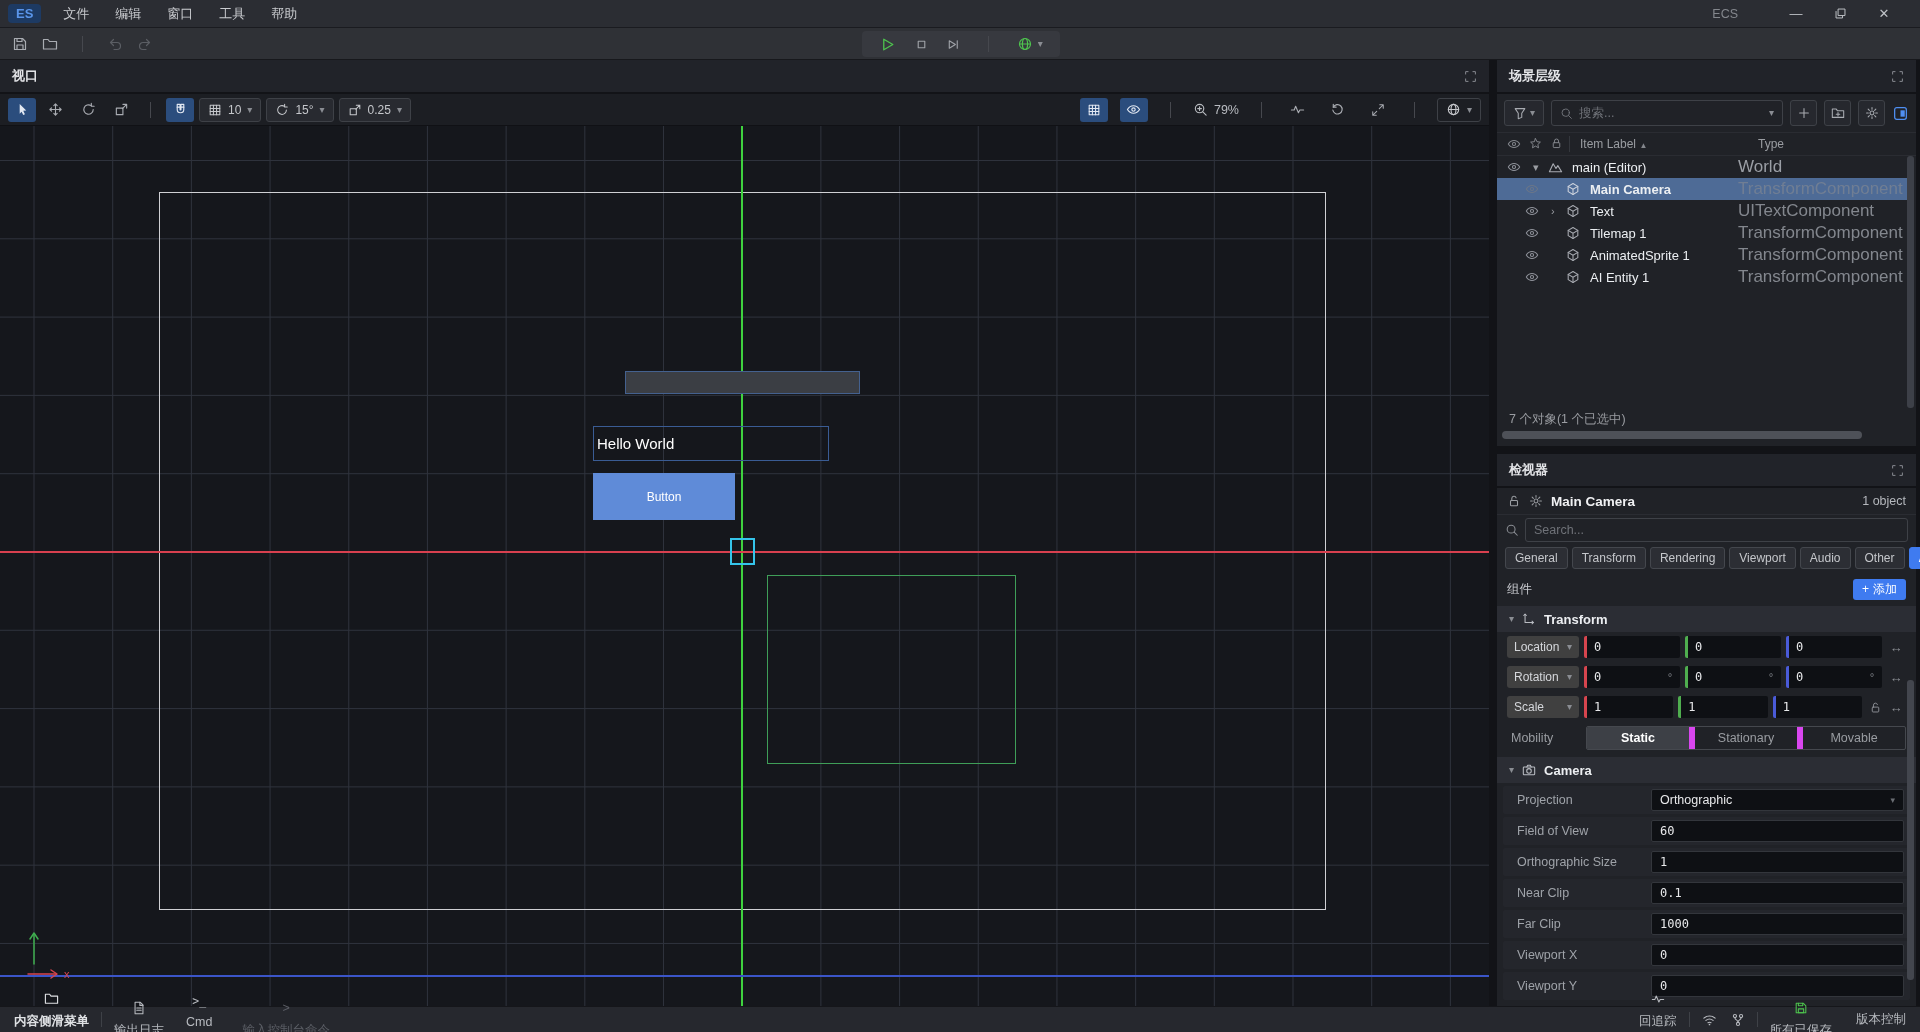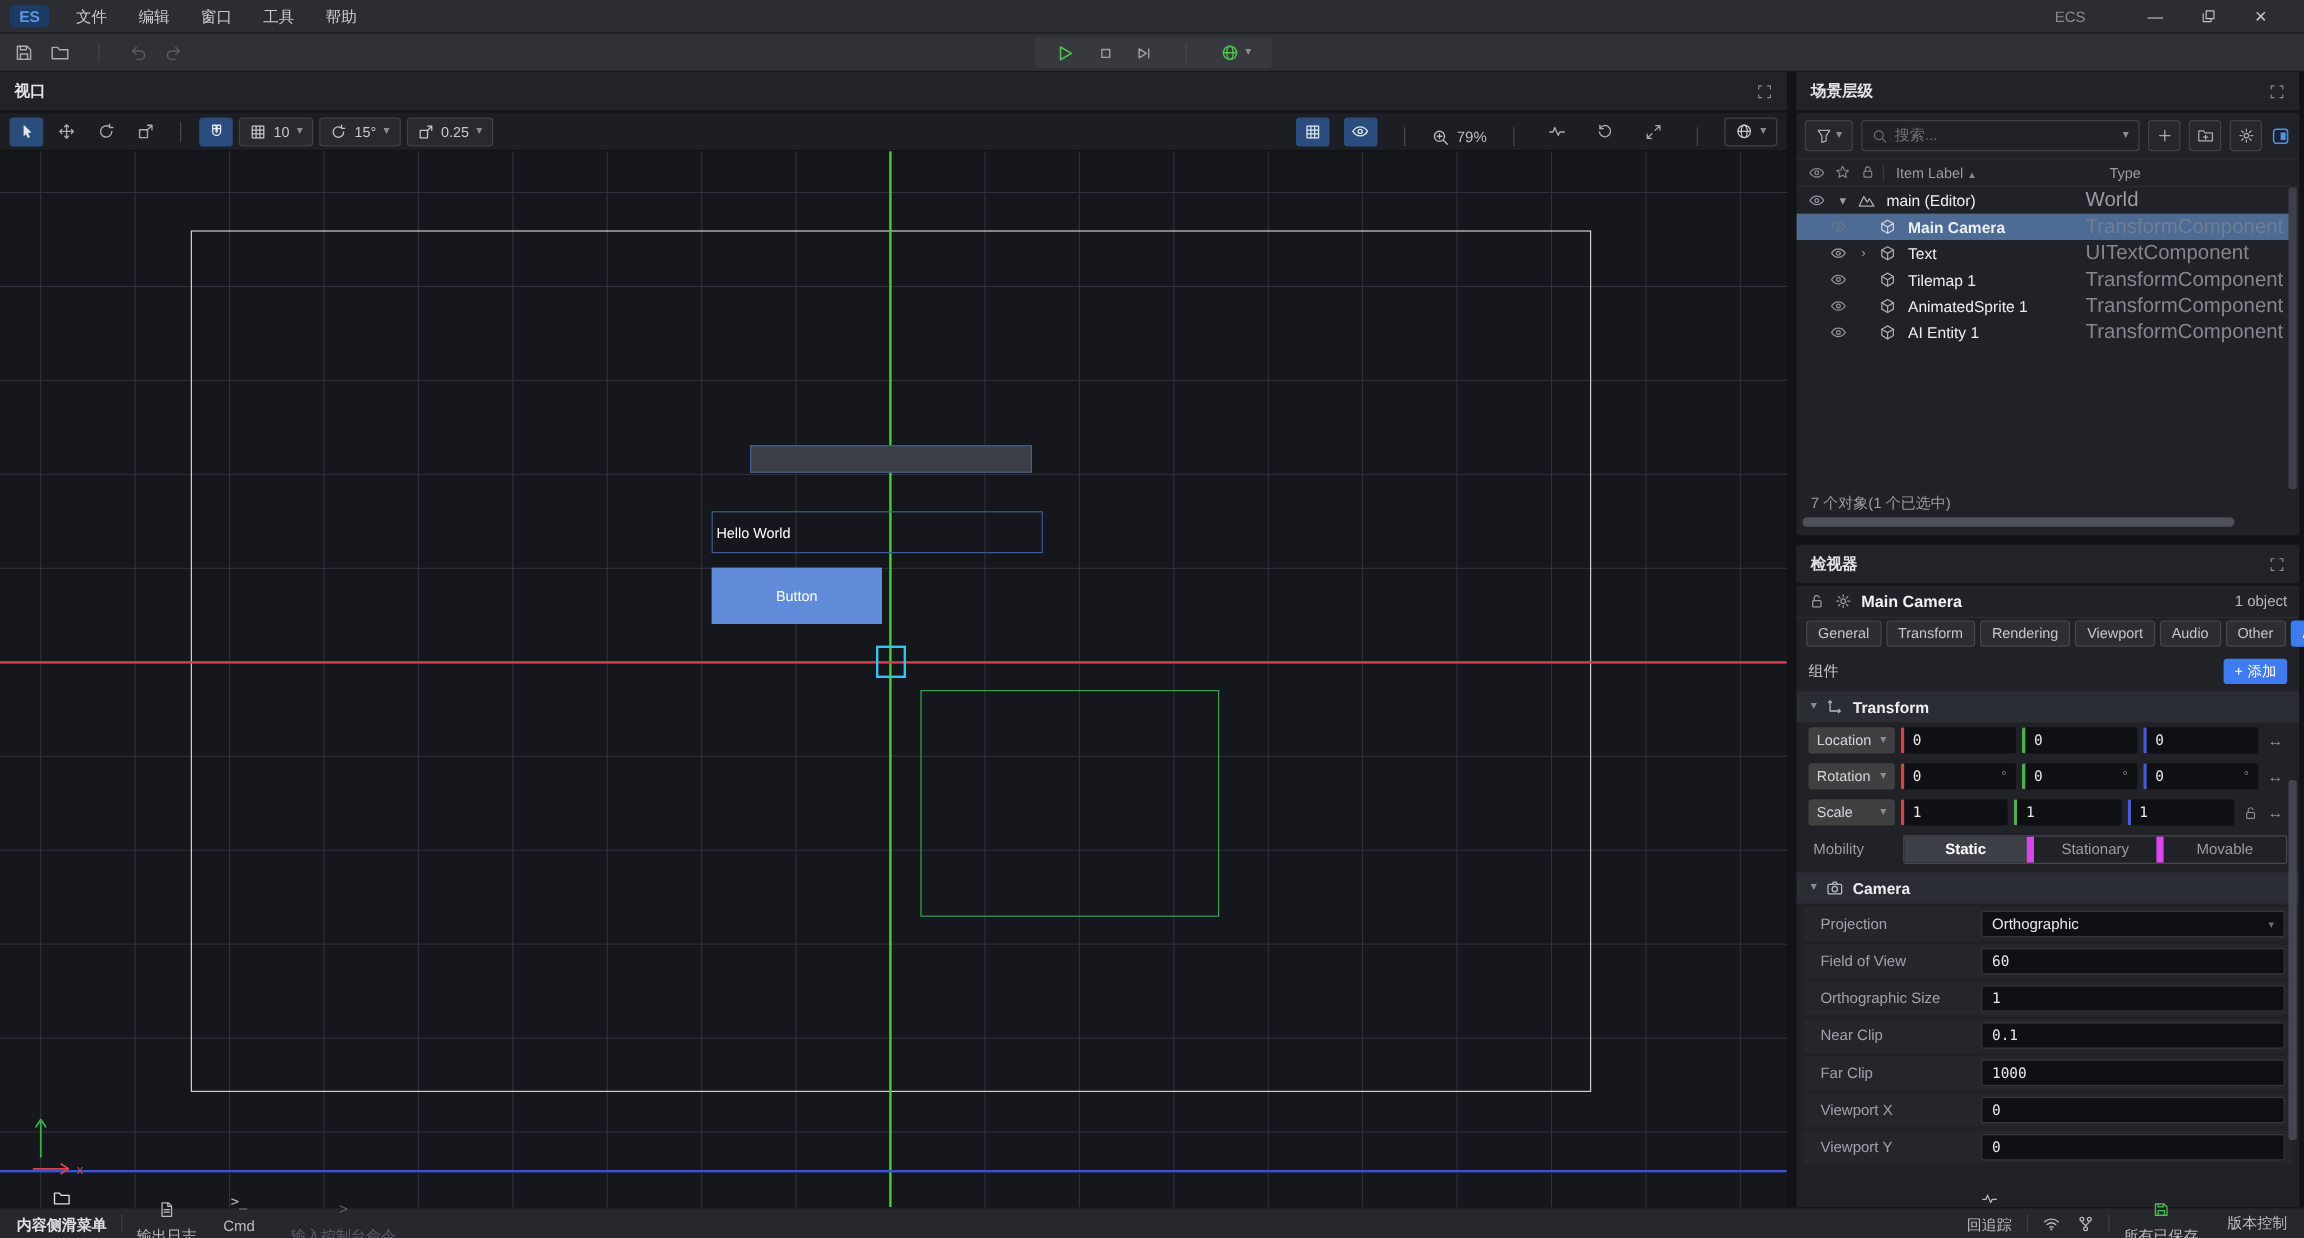--- a/index.html
+++ b/index.html
@@ -40,37 +40,37 @@
     padding:0 12px; border-bottom:2px solid #121317; color:#e3e4e7; font-weight:bold; font-size:13px; flex:none; }
   .panel-titlebar .corner { margin-left:auto; color:#8a8d93; }
   .vp-toolbar { height:32px; background:#1c1e23; display:flex; align-items:center; padding:0 8px;
     gap:5px; border-bottom:1px solid #101115; flex:none; }
   .tbtn { min-width:28px; height:24px; border-radius:3px; display:flex; align-items:center;
     justify-content:center; color:#a9acb2; }
   .tbtn.sel { background:#2b4d7d; color:#e2e8f2; }
   .tgroup { height:24px; background:#282a30; border:1px solid #3e4147; border-radius:3px;
     display:flex; align-items:center; padding:0 8px; gap:6px; color:#c5c7cb; font-size:12px; }
   .chev { font-size:10px; color:#8a8d93; line-height:1; }
-  .vp-right { margin-left:auto; display:flex; align-items:flex-end; gap:12px; }
+  .vp-right { margin-left:auto; display:flex; align-items:center; gap:12px; }
 
   
   .scene { flex:1; position:relative; overflow:hidden; background:#15171c;
     background-image:linear-gradient(#2e323c 1px, transparent 1px),
                      linear-gradient(90deg, #2e323c 1px, transparent 1px);
     background-size:78.7px 78.3px; background-position:33.5px 34px; }
   .cam-rect { position:absolute; left:159px; top:66px; width:1167px; height:718px;
     border:1px solid #cfd0d4; }
   .vline { position:absolute; left:741px; top:0; width:2px; height:880px; background:#3fd23f; }
   .hline-red { position:absolute; left:0; top:425px; width:1489px; height:2px; background:#d8404f; }
   .hline-blue { position:absolute; left:0; top:849px; width:1489px; height:2px; background:#3b55c8; }
   .gray-bar { position:absolute; left:625px; top:245px; width:235px; height:23px;
     background:#3b3e44; border:1px solid #44618f; }
-  .hello-box { position:absolute; left:593px; top:300px; width:276px; height:35px;
+  .hello-box { position:absolute; left:593px; top:300px; width:236px; height:35px;
     border:1px solid #3a5c94; display:flex; align-items:center; padding-left:3px;
-    color:#fff; font-size:12px; }
+    color:#fff; font-size:15px; }
   .btn-obj { position:absolute; left:593px; top:347px; width:142px; height:47px;
     background:#5f8bd8; display:flex; align-items:center; justify-content:center;
     color:#fff; font-size:12px; }
   .cyan-box { position:absolute; left:730px; top:412px; width:25px; height:27px;
     border:2px solid #35c4ea; }
   .green-rect { position:absolute; left:767px; top:449px; width:249px; height:189px;
     border:1px solid #3f9e58; }
   .axisg { position:absolute; left:16px; top:796px; }
 
   
@@ -591,20 +591,31 @@
         </span>
       <span style="color:#9a9da2">
           <svg class="i" width="14" height="14" viewBox="0 0 16 16">
             <circle cx="8" cy="8" r="2.2"></circle>
             <path d="M8 1.8v2M8 12.2v2M1.8 8h2M12.2 8h2M3.6 3.6L5 5M11 11l1.4 1.4M12.4 3.6L11 5M5 11l-1.4 1.4"></path>
           </svg>
         </span>
       <span class="nm">Main Camera</span>
       <span class="cnt">1 object</span>
     </div>
+    <div class="insp-search">
+      <span style="color:#8a8d93">
+          <svg class="i" width="14" height="14" viewBox="0 0 16 16">
+            <circle cx="7" cy="7" r="4.5"></circle>
+            <path d="M10.5 10.5L14 14"></path>
+          </svg>
+        </span>
+      <span class="box">
+          <input placeholder="Search..." style="">
+        </span>
+    </div>
     <div class="insp-tabs">
       <span class="tab">General</span>
       <span class="tab">Transform</span>
       <span class="tab">Rendering</span>
       <span class="tab">Viewport</span>
       <span class="tab">Audio</span>
       <span class="tab">Other</span>
       <span class="tab active">All</span>
     </div>
     <div class="insp-body">

